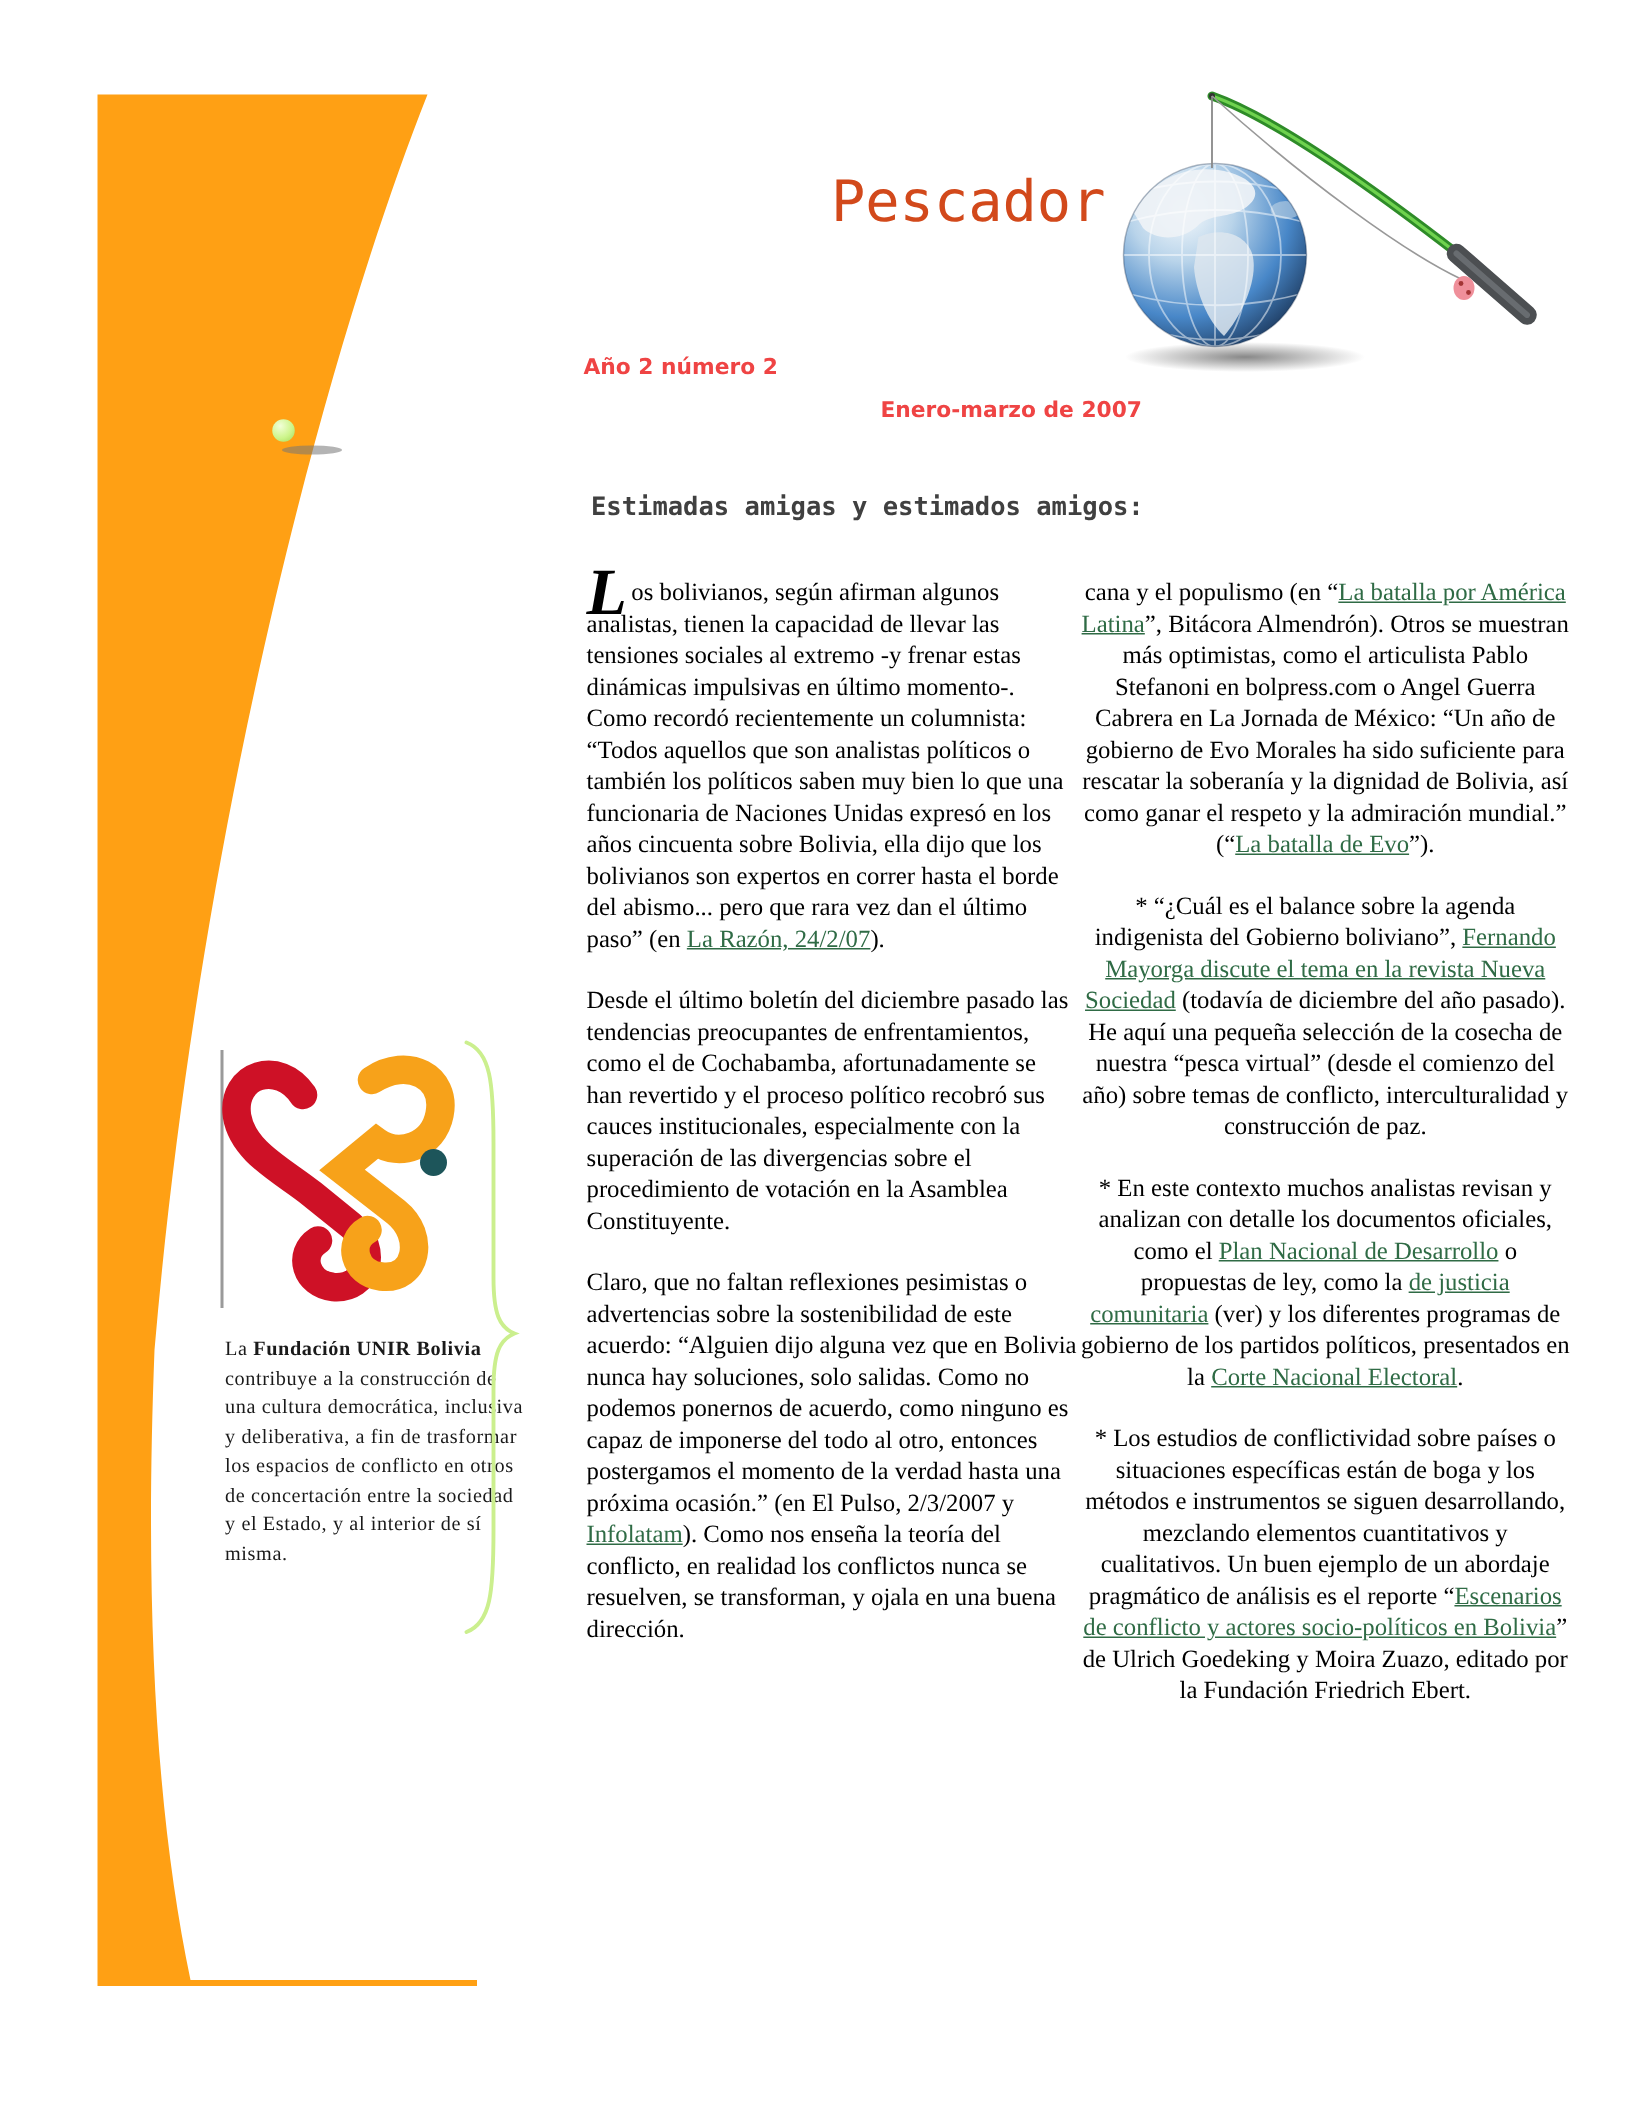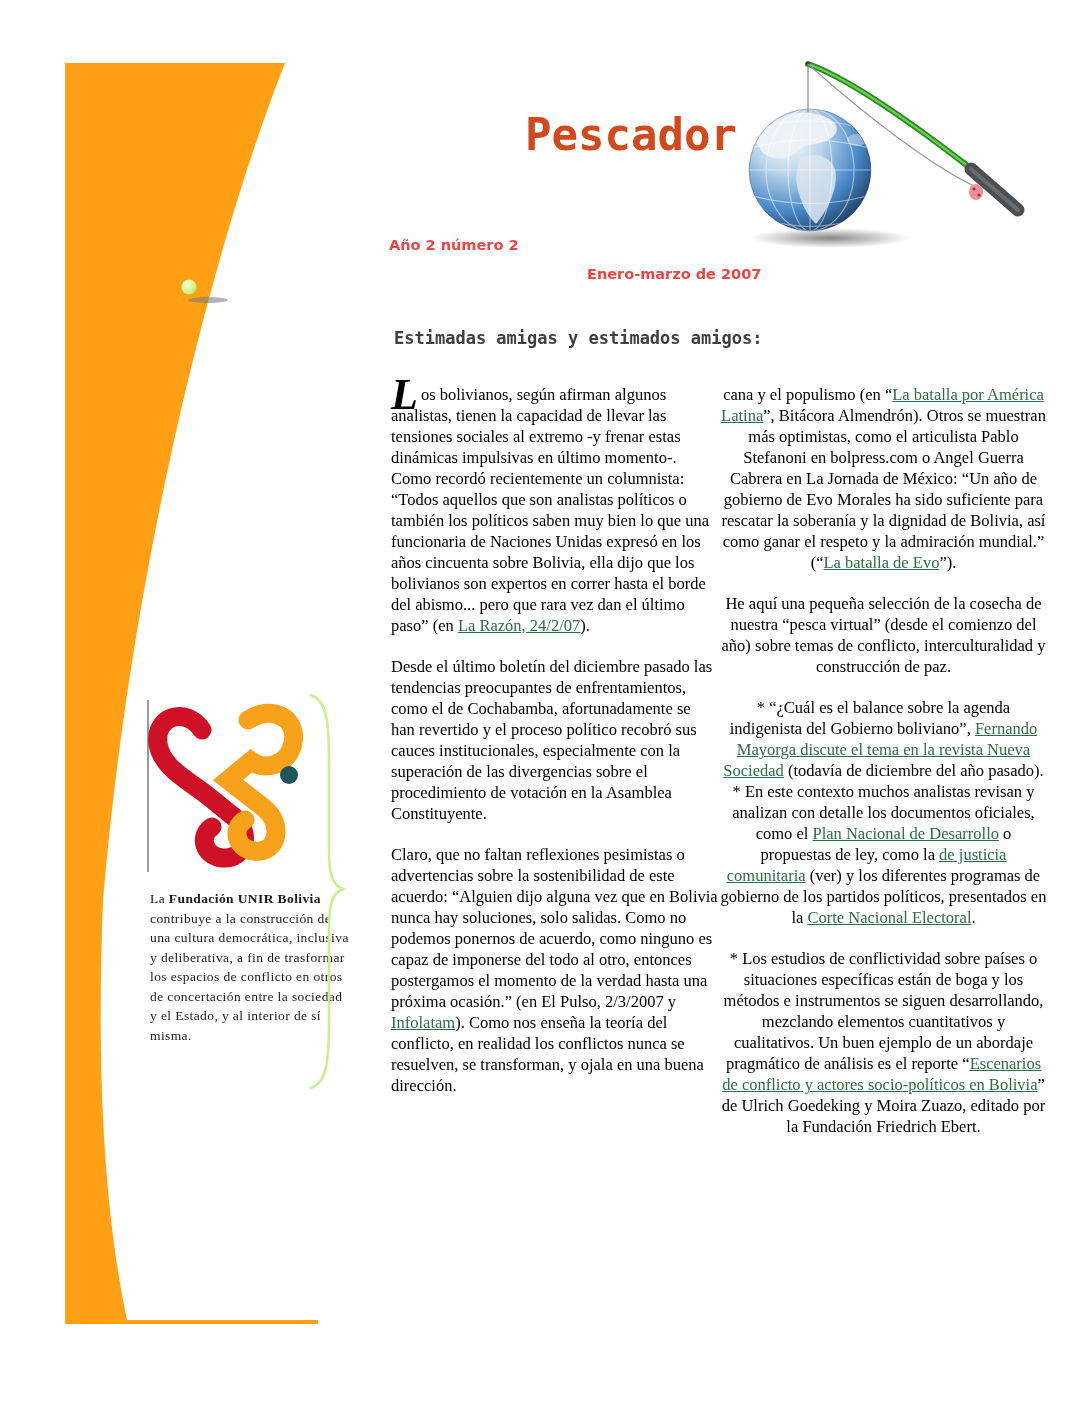--- a/index.html
+++ b/index.html
@@ -4,22 +4,22 @@
 <style>
   html,body{margin:0;padding:0;}
   body{
     width:1088px;height:1408px;position:relative;overflow:hidden;
     background:#ffffff;font-family:"Liberation Serif",serif;
   }
   .abs{position:absolute;}
   
   .title-block{
     left:397px;top:110px;width:340px;text-align:right;
-    font-family:"DejaVu Sans Mono",monospace;font-weight:bold;
-    font-size:44px;line-height:49px;letter-spacing:0px;
+    font-family:"DejaVu Sans Mono",monospace;font-weight:normal;
+    font-size:38px;line-height:49px;letter-spacing:0px;
   }
   .meta-line{
     top:237px;font-family:"DejaVu Sans","Liberation Sans",sans-serif;
     font-weight:bold;font-size:14.5px;color:#ef4444;
   }
   .greeting{
     left:394px;top:328px;
     font-family:"DejaVu Sans Mono",monospace;font-weight:bold;
     font-size:17px;color:#404040;white-space:nowrap;
   }
@@ -138,17 +138,17 @@
   <path d="M8,5 C24,11 26,32 26,72 L26,162 C26,186 30,195 40,199 C30,203 26,212 26,236 L26,330 C26,372 24,392 8,398" fill="none" stroke="#CBEF8E" stroke-width="2.6" stroke-linecap="round"></path>
 </svg>
 
 <div class="abs col col1">
     <p class="para"><span class="dropcap">L</span><span>os bolivianos, según afirman algunos analistas, tienen la capacidad de llevar las tensiones sociales al extremo -y frenar estas dinámicas impulsivas en último momento-. Como recordó recientemente un columnista: “Todos aquellos que son analistas políticos o también los políticos saben muy bien lo que una funcionaria de Naciones Unidas expresó en los años cincuenta sobre Bolivia, ella dijo que los bolivianos son expertos en correr hasta el borde del abismo... pero que rara vez dan el último paso” (en </span><a class="green-link">La Razón, 24/2/07</a><span>).</span></p>
     <p class="para"><span>Desde el último boletín del diciembre pasado las tendencias preocupantes de enfrentamientos, como el de Cochabamba, afortunadamente se han revertido y el proceso político recobró sus cauces institucionales, especialmente con la superación de las divergencias sobre el procedimiento de votación en la Asamblea Constituyente.</span></p>
     <p class="para"><span>Claro, que no faltan reflexiones pesimistas o advertencias sobre la sostenibilidad de este acuerdo: “Alguien dijo alguna vez que en Bolivia nunca hay soluciones, solo salidas. Como no podemos ponernos de acuerdo, como ninguno es capaz de imponerse del todo al otro, entonces postergamos el momento de la verdad hasta una próxima ocasión.” (en El Pulso, 2/3/2007 y </span><a class="green-link">Infolatam</a><span>). Como nos enseña la teoría del conflicto, en realidad los conflictos nunca se resuelven, se transforman, y ojala en una buena dirección.</span></p>
   </div>
 <div class="abs col col2">
     <p class="para"><span>cana y el populismo (en “</span><a class="green-link">La batalla por América Latina</a><span>”, Bitácora Almendrón). Otros se muestran más optimistas, como el articulista Pablo Stefanoni en bolpress.com o Angel Guerra Cabrera en La Jornada de México: “Un año de gobierno de Evo Morales ha sido suficiente para rescatar la soberanía y la dignidad de Bolivia, así como ganar el respeto y la admiración mundial.” (“</span><a class="green-link">La batalla de Evo</a><span>”).</span></p>
+    <p class="para no-gap"><span>* “¿Cuál es el balance sobre la agenda indigenista del Gobierno boliviano”, </span><a class="green-link">Fernando Mayorga discute el tema en la revista Nueva Sociedad</a><span> (todavía de diciembre del año pasado).</span></p>
     <p class="para"><span>He aquí una pequeña selección de la cosecha de nuestra “pesca virtual” (desde el comienzo del año) sobre temas de conflicto, interculturalidad y construcción de paz.</span></p>
-    <p class="para no-gap"><span>* “¿Cuál es el balance sobre la agenda indigenista del Gobierno boliviano”, </span><a class="green-link">Fernando Mayorga discute el tema en la revista Nueva Sociedad</a><span> (todavía de diciembre del año pasado).</span></p>
     <p class="para"><span>* En este contexto muchos analistas revisan y analizan con detalle los documentos oficiales, como el </span><a class="green-link">Plan Nacional de Desarrollo</a><span> o propuestas de ley, como la </span><a class="green-link">de justicia comunitaria</a><span> (ver) y los diferentes programas de gobierno de los partidos políticos, presentados en la </span><a class="green-link">Corte Nacional Electoral</a><span>.</span></p>
     <p class="para"><span>* Los estudios de conflictividad sobre países o situaciones específicas están de boga y los métodos e instrumentos se siguen desarrollando, mezclando elementos cuantitativos y cualitativos. Un buen ejemplo de un abordaje pragmático de análisis es el reporte “</span><a class="green-link">Escenarios de conflicto y actores socio-políticos en Bolivia</a><span>” de Ulrich Goedeking y Moira Zuazo, editado por la Fundación Friedrich Ebert.</span></p>
   </div>
 
 </body></html>

